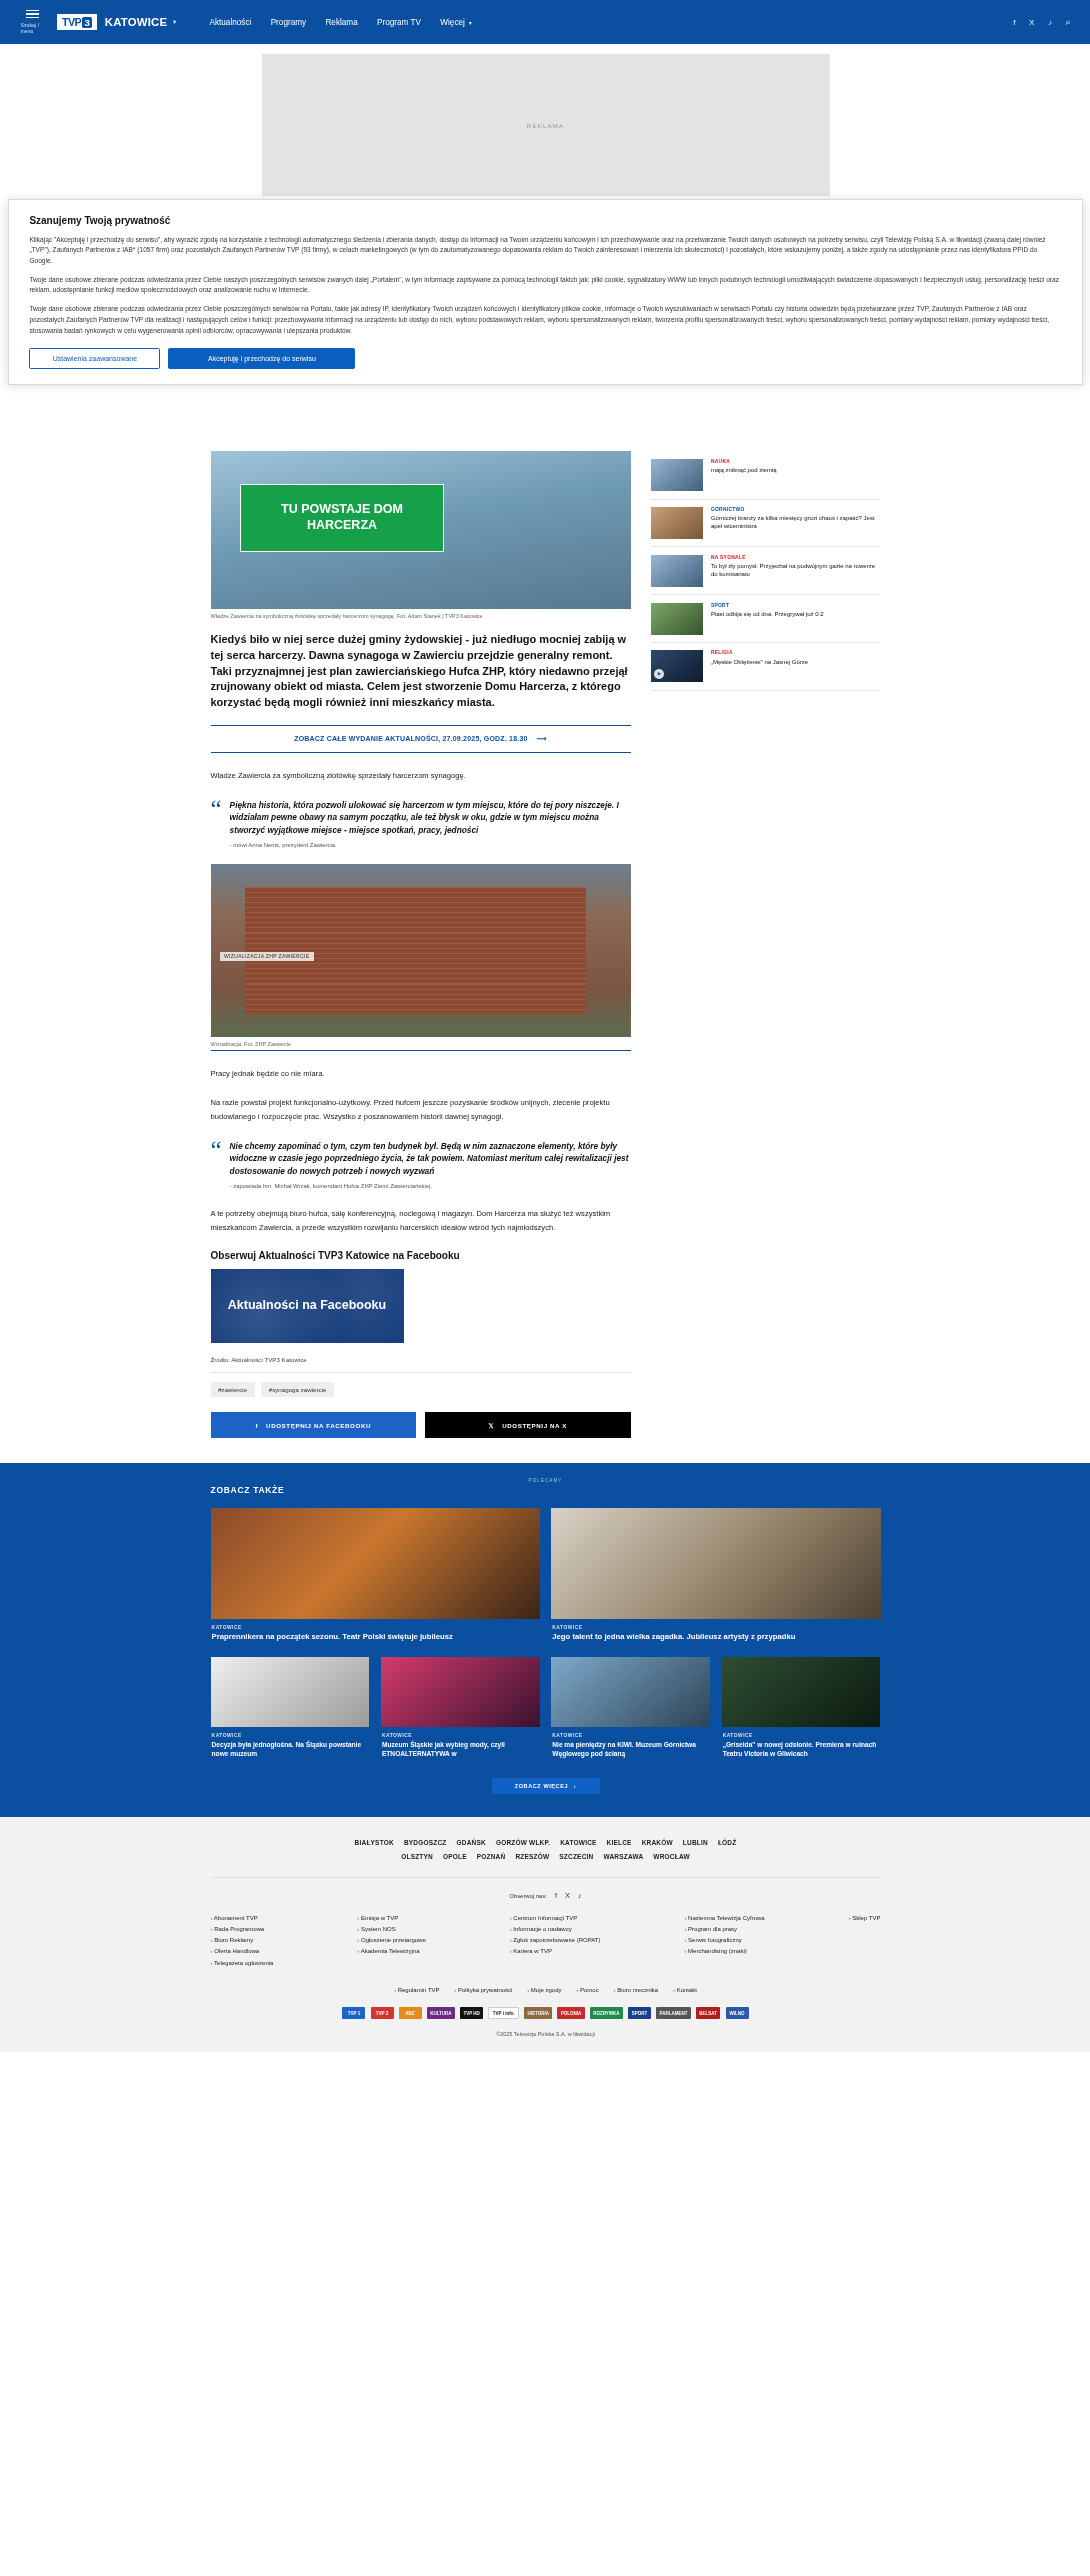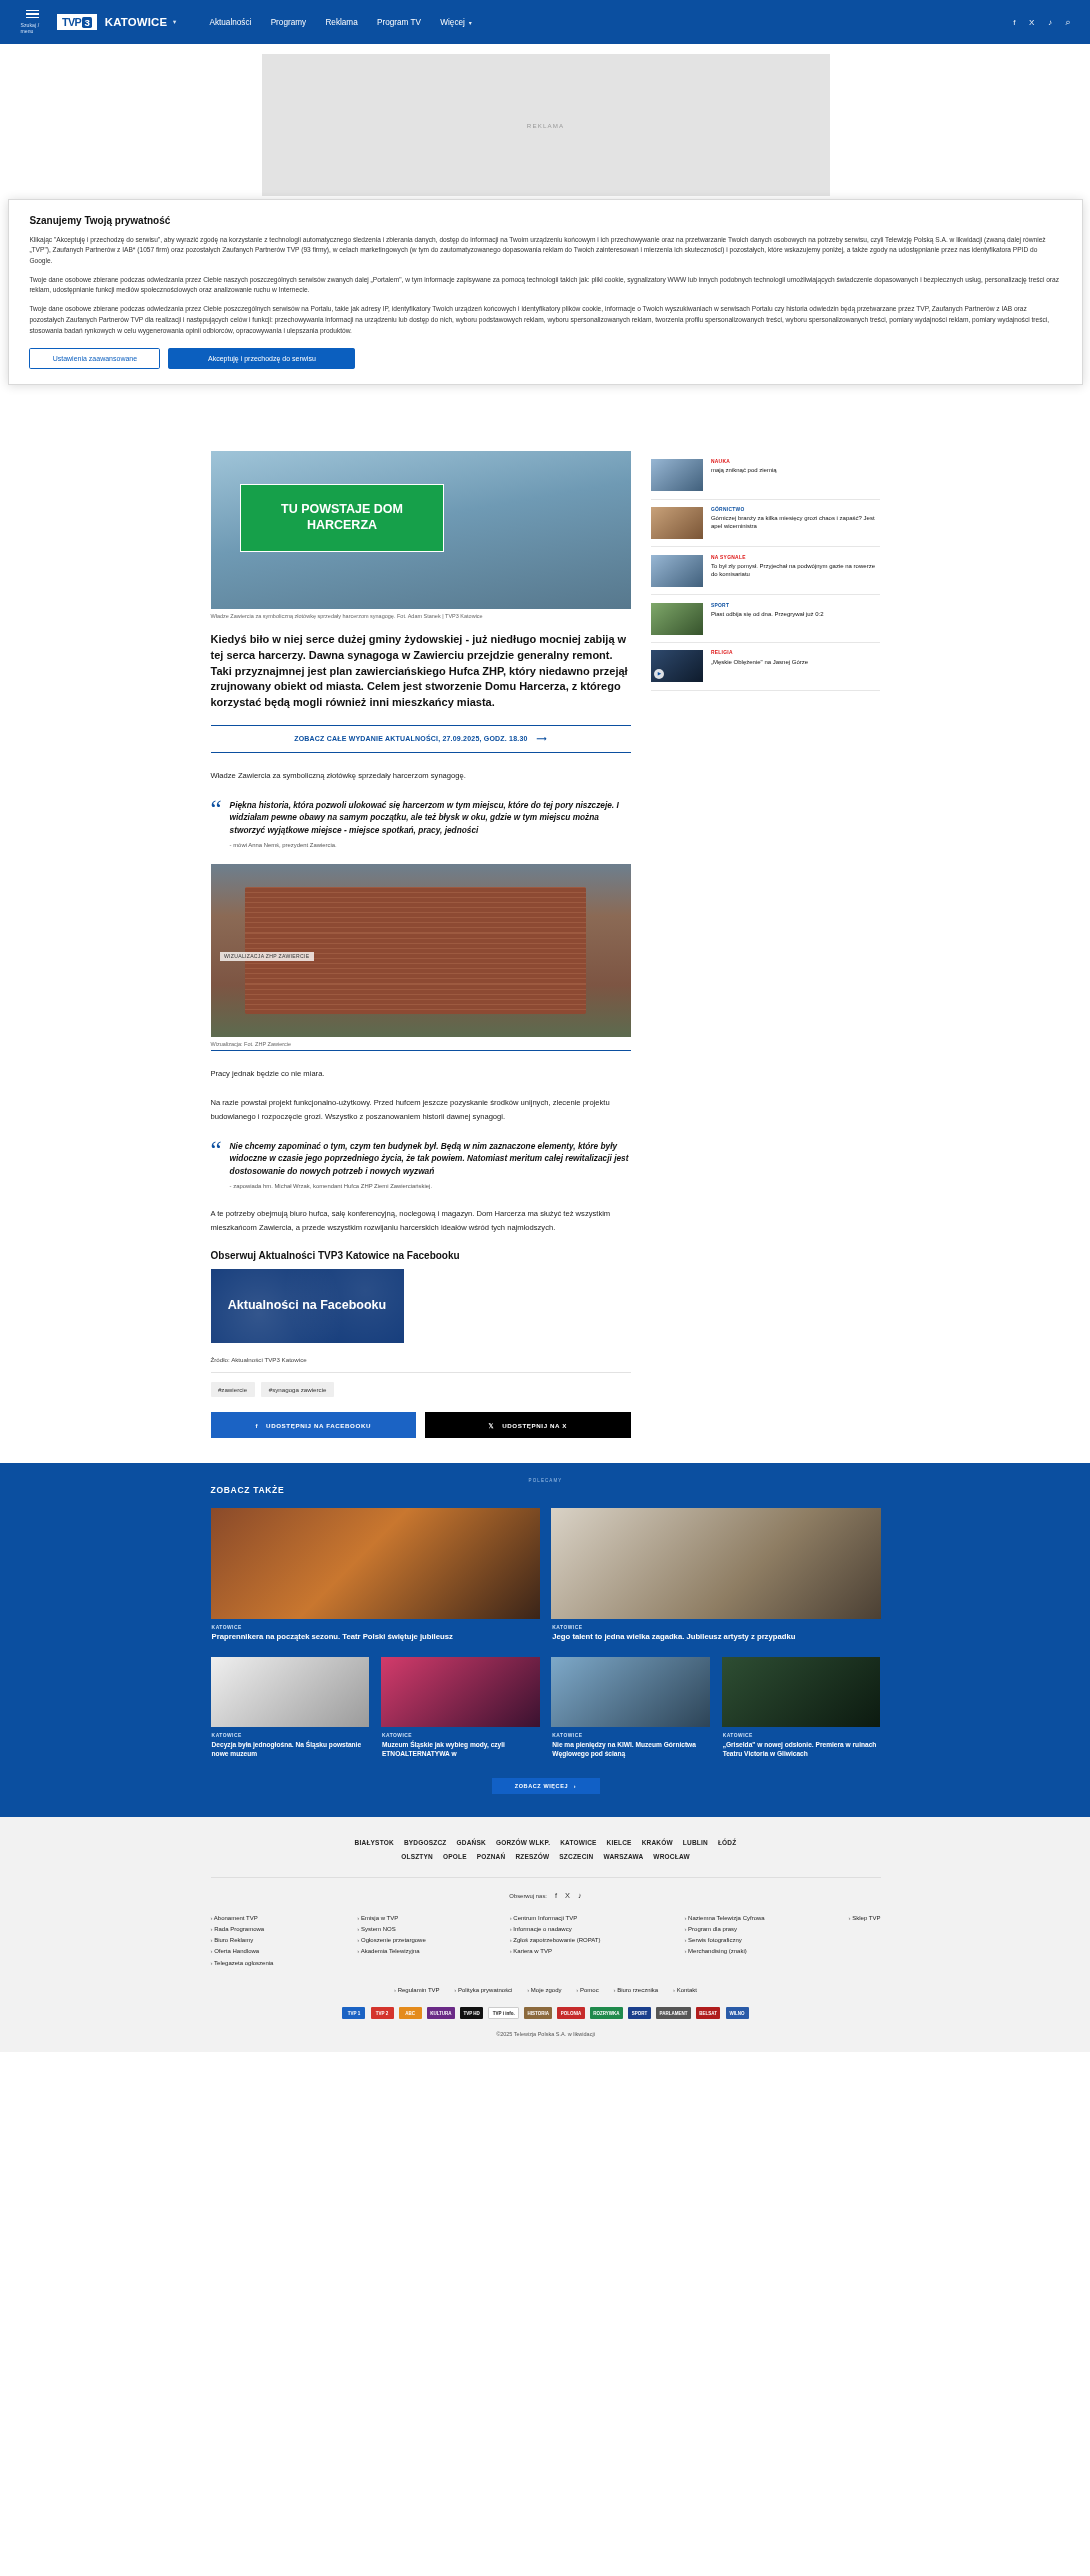--- a/index.html
+++ b/index.html
@@ -280,21 +280,21 @@
 
       <div class="inline-img img-border">
         <div class="ph2">
           <div class="brickwall"></div>
           <div class="tagstrip">WIZUALIZACJA ZHP ZAWIERCIE</div>
         </div>
         <div class="caption">Wizualizacja: Fot. ZHP Zawiercie</div>
       </div>
 
       <p class="body-p">Pracy jednak będzie co nie miara.</p>
-      <p class="body-p">Na razie powstał projekt funkcjonalno-użytkowy. Przed hufcem jeszcze pozyskanie środków unijnych, zlecenie projektu budowlanego i rozpoczęcie grozi. Wszystko z poszanowaniem historii dawnej synagogi.</p>
+      <p class="body-p">Na razie powstał projekt funkcjonalno-użytkowy. Przed hufcem jeszcze pozyskanie środków unijnych, zlecenie projektu budowlanego i rozpoczęcie prac. Wszystko z poszanowaniem historii dawnej synagogi.</p>
 
       <div class="quote">
         <div class="qmark">“</div>
         <div class="qtext">
           <span>Nie chcemy zapominać o tym, czym ten budynek był. Będą w nim zaznaczone elementy, które były widoczne w czasie jego poprzedniego życia, że tak powiem. Natomiast meritum całej rewitalizacji jest dostosowanie do nowych potrzeb i nowych wyzwań</span>
           <div class="qauthor">- zapowiada hm. Michał Wrzak, komendant Hufca ZHP Ziemi Zawierciańskiej.</div>
         </div>
       </div>
 
       <p class="body-p">A te potrzeby obejmują biuro hufca, salę konferencyjną, noclegową i magazyn. Dom Harcerza ma służyć też wszystkim mieszkańcom Zawiercia, a przede wszystkim rozwijaniu harcerskich ideałów wśród tych najmłodszych.</p>

